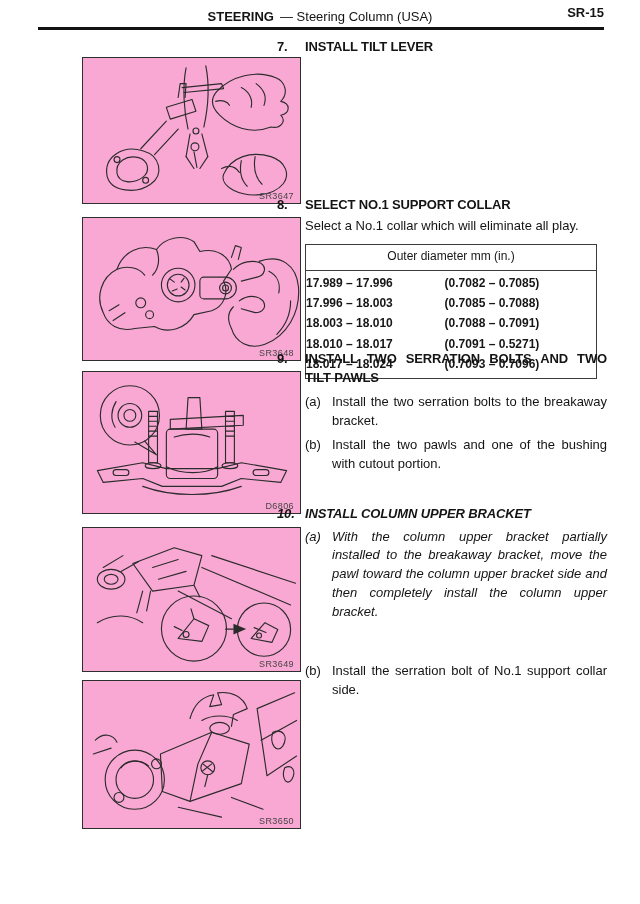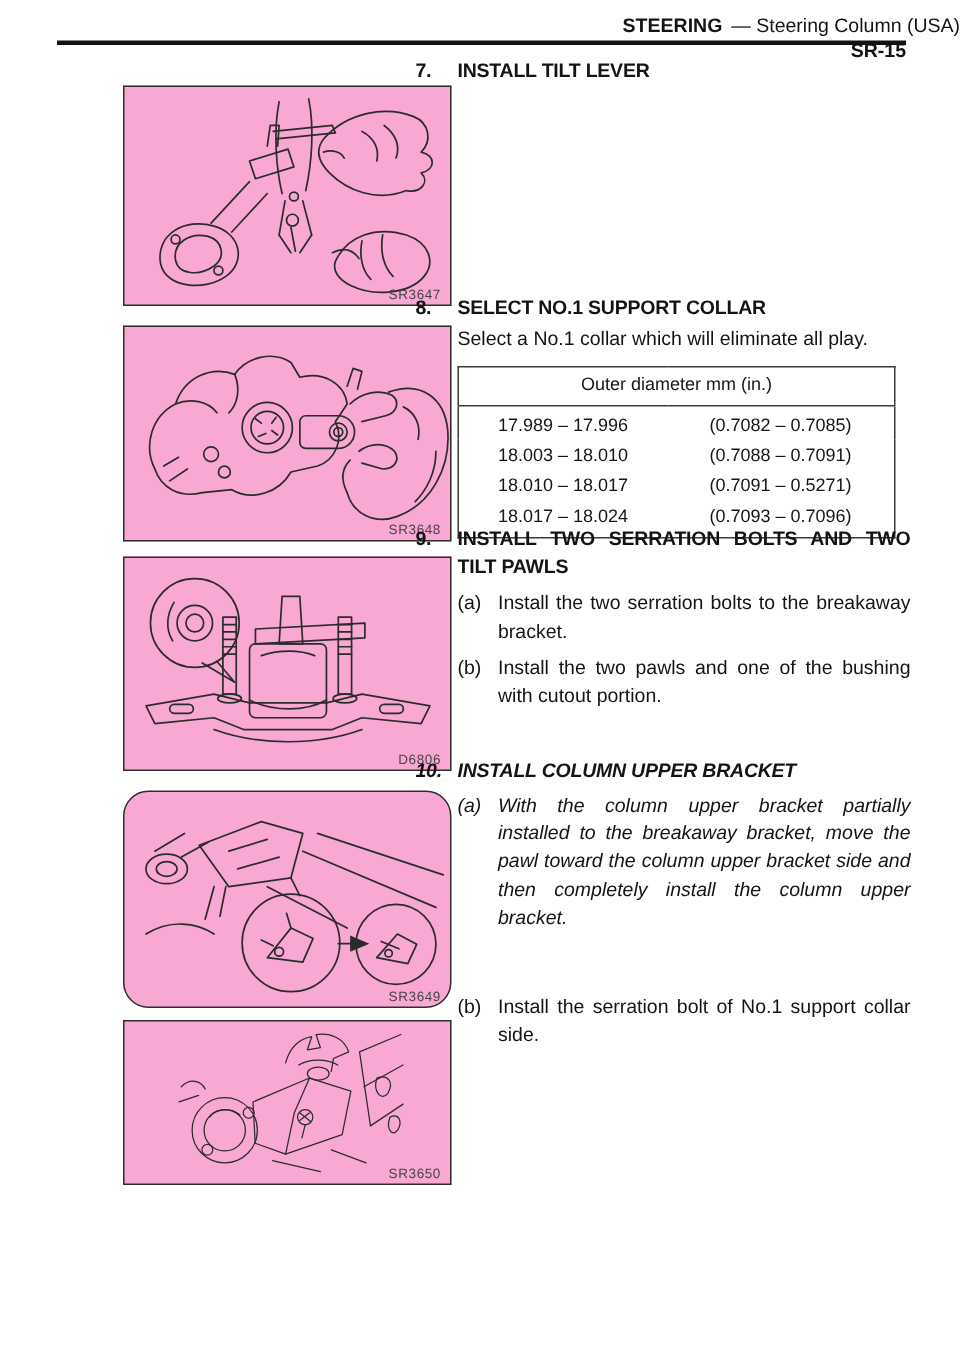--- a/index.html
+++ b/index.html
@@ -1,44 +1,44 @@
 <!DOCTYPE html>
 <html><head>
 <meta charset="utf-8">
 <style>
   html,body{margin:0;padding:0;background:#ffffff;}
   .page{
     position:relative;width:640px;height:904px;background:#fff;
     font-family:"Liberation Sans", sans-serif;color:#141414;overflow:hidden;
   }
   
-  .header-title{position:absolute;top:9px;left:0;width:100%;text-align:right;font-size:13px;}
+  .header-title{position:absolute;top:9px;left:0;width:100%;text-align:center;font-size:13px;}
   .header-title .b{font-weight:bold;}
   .header-title .sub{margin-left:6px;}
-  .page-num{position:absolute;top:26px;right:36px;font-size:13px;font-weight:bold;}
+  .page-num{position:absolute;top:5px;right:36px;font-size:13px;font-weight:bold;}
   .rule{position:absolute;top:27px;left:38px;width:566px;height:3px;background:#121212;}
   
   .figbox{position:absolute;left:42px;width:219px;border:1.6px solid #2e2e2e;background:#f9a8d4;box-sizing:border-box;}
   .figbox svg{display:block;width:100%;height:100%;}
   .figcode{position:absolute;right:6px;bottom:2px;font-size:9px;color:#454545;letter-spacing:.4px;}
   
   .section{position:absolute;left:277px;width:330px;font-size:13px;line-height:1.44;}
   .sec-head{display:flex;font-weight:bold;letter-spacing:-0.15px;}
   .sec-num{width:28px;flex:none;}
   .sec-title{flex:1;text-align:justify;}
   .sec-body{margin:2px 0 0 28px;text-align:justify;}
   .step{display:flex;margin:5px 0 0 28px;}
   .step:first-child{margin-top:0;}
   .step-label{width:27px;flex:none;}
   .step-text{flex:1;text-align:justify;}
   
   table.collar{border-collapse:collapse;margin:9px 0 0 28px;width:292px;font-size:12px;color:#161616;}
   table.collar{border:1.4px solid #3b3b3b;}
   table.collar th{font-weight:normal;padding:3px 0 4px 0;text-align:center;border-bottom:1.3px solid #3b3b3b;font-size:12px;}
-  table.collar td{text-align:center;padding:1.5px 0;}
+  table.collar td{padding:1.5px 0;font-weight:bold;}
   table.collar tr:first-child td{padding-top:4px;}
   table.collar tr:last-child td{padding-bottom:5px;}
   
   .art{stroke:#2b2b2b;fill:none;stroke-width:1.15;stroke-linecap:round;stroke-linejoin:round;}
   .artfill{fill:#2b2b2b;stroke:none;}
 </style>
 </head>
 <body>
 
 <div class="page">
@@ -137,21 +137,21 @@
 
         <path d="M14,100 L60,92 L84,98 L136,98 L160,92 L206,100 L200,112 L160,108 L140,116 L80,116 L60,108 L20,112 Z"></path>
         <rect x="30" y="99" width="16" height="6" rx="3"></rect>
         <rect x="172" y="99" width="16" height="6" rx="3"></rect>
         <path d="M60,116 C90,127 130,127 160,116"></path>
       </g>
     </svg>
     <figcaption class="figcode">D6806</figcaption>
   </figure>
 
-  <figure class="figbox" style="top:511px;height:145px;border-radius:17px;">
+  <figure class="figbox" style="top:511px;height:145px;">
     <svg viewBox="0 0 219 145">
       <g class="art">
 
         <ellipse cx="28" cy="52" rx="14" ry="10"></ellipse>
         <ellipse cx="28" cy="52" rx="7" ry="5"></ellipse>
         <path d="M20,40 L40,28 M38,44 L56,34"></path>
         <path d="M50,36 L92,20 L120,28 L112,58 L70,64 Z"></path>
         <path d="M70,40 L96,32 M76,52 L104,44"></path>
         <path d="M60,64 L54,86 M68,64 L64,84"></path>
         <path d="M120,40 L210,78 M130,28 L215,56 M96,64 L150,92"></path>
@@ -166,21 +166,21 @@
         <path d="M170,112 L184,96 L197,103 L191,116 Z"></path>
         <circle cx="178" cy="109" r="2.5"></circle>
         <path d="M173,101 l12,5"></path>
       </g>
       <path class="artfill" d="M152,97 L165,102.5 L152,108 Z"></path>
       <path class="art" d="M144,102.5 L152,102.5"></path>
     </svg>
     <figcaption class="figcode">SR3649</figcaption>
   </figure>
 
-  <figure class="figbox" style="top:664px;height:110px;">
+  <figure class="figbox" style="top:664px;height:149px;">
     <svg viewBox="0 0 219 149">
       <g class="art">
 
         <circle cx="52" cy="100" r="30"></circle>
         <circle cx="52" cy="100" r="19"></circle>
         <path d="M38,88 C44,80 58,79 66,86"></path>
         <circle cx="36" cy="118" r="5"></circle>
           <circle cx="74" cy="84" r="5"></circle>
         <path d="M12,60 C20,52 30,54 34,62 M10,74 l18,-6"></path>
 
@@ -220,20 +220,24 @@
         <tr>
             <th colspan="2">Outer diameter  mm (in.)</th>
           </tr>
       </thead>
       <tbody>
         <tr>
           <td>17.989 – 17.996</td>
           <td>(0.7082 – 0.7085)</td>
         </tr>
         <tr>
+          <td>17.996 – 18.003</td>
+          <td>(0.7085 – 0.7088)</td>
+        </tr>
+        <tr>
           <td>18.003 – 18.010</td>
           <td>(0.7088 – 0.7091)</td>
         </tr>
         <tr>
           <td>18.010 – 18.017</td>
           <td>(0.7091 – 0.5271)</td>
         </tr>
         <tr>
           <td>18.017 – 18.024</td>
           <td>(0.7093 – 0.7096)</td>

